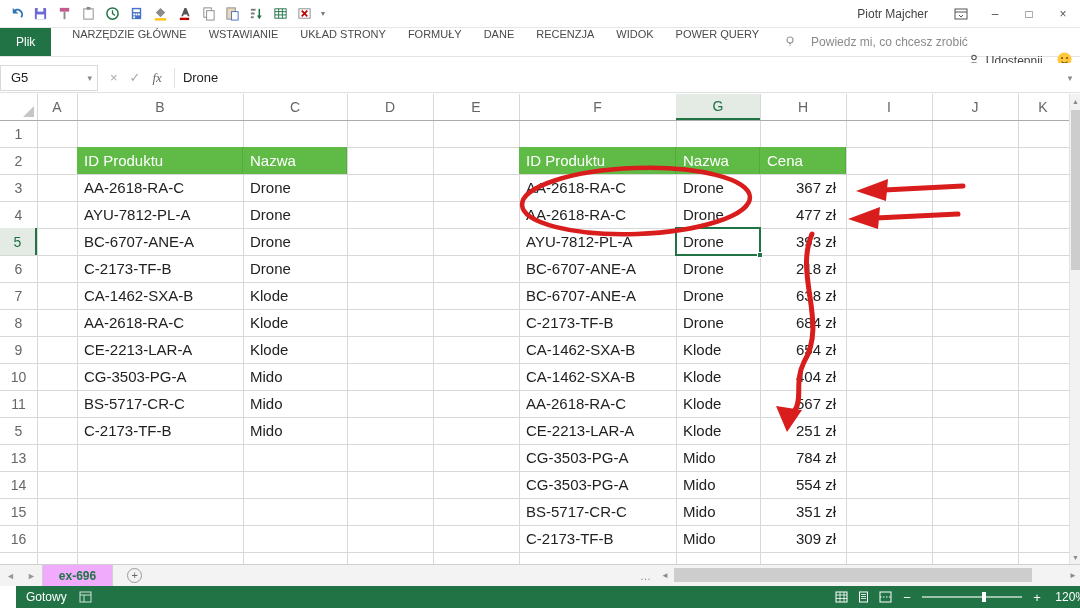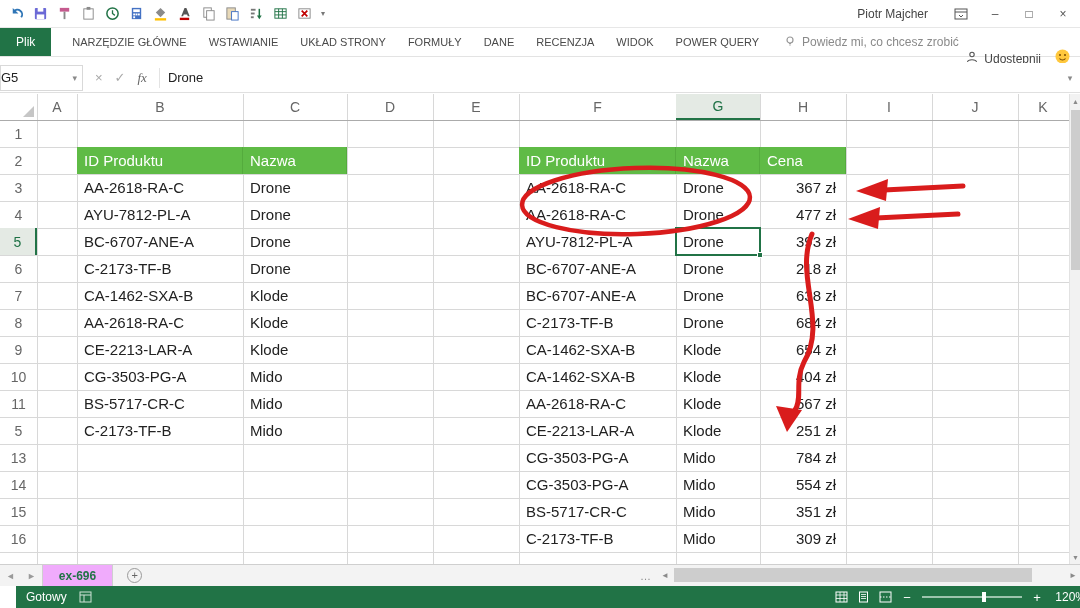--- a/index.html
+++ b/index.html
@@ -14,32 +14,32 @@
   .qicon svg{width:15px;height:15px;}
   .qdd{font-size:8px;color:#777;padding:0 3px;}
   .win-title{position:absolute;left:0;right:0;text-align:center;font-size:12px;color:#3b3b3b;pointer-events:none;}
   .tb-right{margin-left:auto;display:flex;align-items:center;gap:0;}
   .username{font-size:12px;color:#444;padding:0 16px;}
   .winbtn{width:34px;height:27px;display:flex;align-items:center;justify-content:center;font-size:12px;color:#555;}
   .winbtn svg{width:14px;height:12px;}
 
   
   .ribbonrow{position:absolute;top:28px;left:0;width:1080px;height:29px;background:#fff;
-    border-bottom:1px solid #E3E3E3;display:flex;align-items:center;}
+    border-bottom:1px solid #E3E3E3;display:flex;}
   .plik{background:#217346;color:#fff;font-size:12px;height:100%;padding:0 16px;display:flex;align-items:center;margin-right:10px;}
   .rtab{font-size:11px;color:#4a4a4a;padding:0 11px;white-space:nowrap;}
-  .tellme{display:flex;align-items:center;gap:6px;margin-left:14px;color:#8a8a8a;font-size:12px;white-space:nowrap;}
+  .tellme{display:flex;align-items:center;gap:15px;margin-left:14px;color:#8a8a8a;font-size:12px;white-space:nowrap;}
   .rright{margin-left:auto;display:flex;align-items:center;gap:14px;padding-right:10px;margin-top:33px;}
   .share{display:flex;align-items:center;gap:6px;font-size:12px;color:#444;}
 
   
   .fbar{position:absolute;top:63px;left:0;width:1080px;height:30px;display:flex;align-items:center;
     border-bottom:1px solid #E0E0E0;background:#fff;}
-  .namebox{width:83px;height:26px;border:1px solid #D9D9D9;display:flex;align-items:center;
-    font-size:13px;color:#222;}
+  .namebox{width:98px;height:26px;border:1px solid #D9D9D9;display:flex;align-items:center;
+    padding-left:10px;font-size:13px;color:#222;}
   .namebox .dd{margin-left:auto;padding-right:5px;color:#8a8a8a;font-size:9px;}
   .fbtns{display:flex;align-items:center;gap:12px;padding:0 12px;font-size:13px;color:#a8a8a8;}
   .fx{font-style:italic;color:#666;font-family:"Liberation Serif",serif;font-size:13px;}
   .fdiv{width:1px;height:20px;background:#E3E3E3;}
   .finput{flex:1;font-size:13px;color:#222;padding-left:8px;}
   .fchev{width:20px;color:#8a8a8a;font-size:9px;text-align:center;}
 
   
   .sheet{position:absolute;top:94px;left:0;width:1080px;height:470px;background:#fff;overflow:hidden;}
   .vl{position:absolute;top:0;height:470px;width:1px;background:#D8D8D8;}

